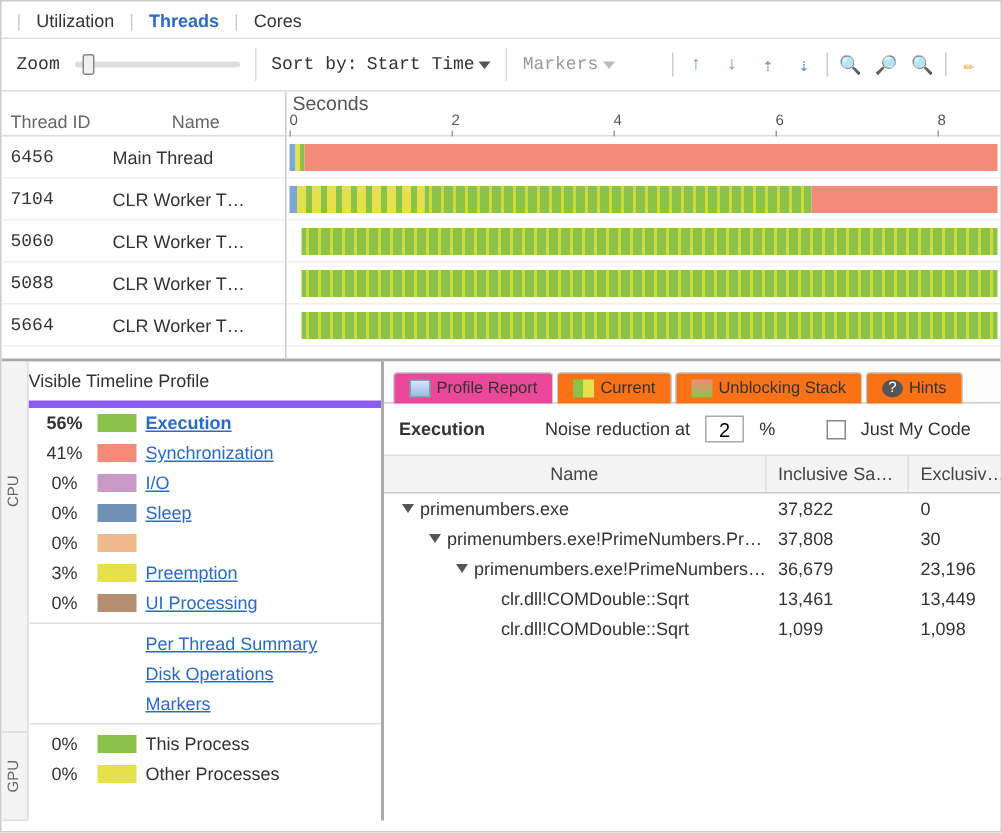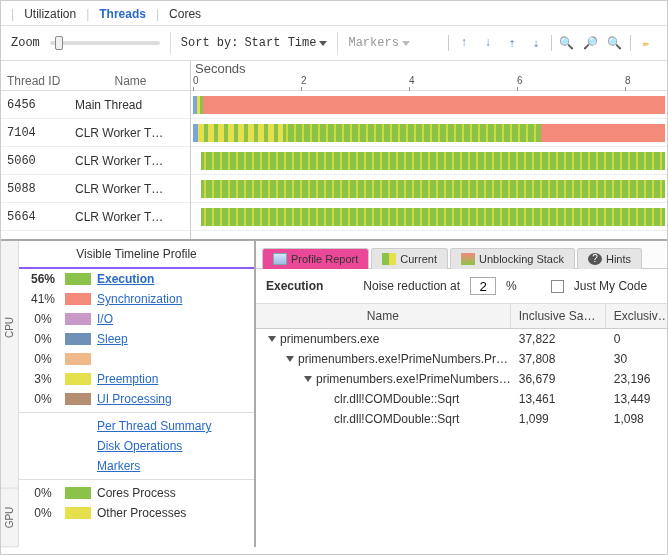--- a/index.html
+++ b/index.html
@@ -90,41 +90,41 @@
     display: flex; flex-direction: column;
   }
   .vlabel-cell {
     flex: 1; display: flex; align-items: center; justify-content: center;
     writing-mode: vertical-rl; transform: rotate(180deg);
     font-size: 10px; color: #666; border-top: 1px solid #ddd;
   }
   .vlabel-cell:first-child { border-top: none; }
   .profile-body { flex: 1; overflow: auto; }
   .profile-title {
-    text-align: center; padding: 6px 0; font-size: 12px; border-bottom: 2px solid #8b5cf6;
+    text-align: left; padding: 6px 0; font-size: 12px; border-bottom: 5px solid #8b5cf6;
   }
   .legend-row {
     display: flex; align-items: center; padding: 3px 8px; gap: 6px;
   }
   .legend-pct { width: 32px; text-align: center; }
   .legend-pct.bold { font-weight: bold; }
   .swatch { width: 26px; height: 12px; }
   .legend-link { color: #2a6ac9; text-decoration: underline; cursor: pointer; }
   .legend-link.bold { font-weight: bold; }
   .legend-sep { border-top: 1px solid #ddd; margin: 3px 0; }
   .legend-text { color: #333; }
 
   .report-right { flex: 1; display: flex; flex-direction: column; }
   .report-tabs {
     display: flex; padding: 6px 6px 0 6px; gap: 2px; border-bottom: 1px solid #ccc;
     background: #fcfcfc;
   }
   .rtab {
     display: flex; align-items: center; gap: 4px; padding: 4px 10px;
-    border: 1px solid #ccc; border-bottom: none; background: #e5e5e5;
+    border: 1px solid #ccc; border-bottom: none; background: #f97316;
     border-radius: 3px 3px 0 0; cursor: pointer; font-size: 11px;
     position: relative; top: 1px;
   }
   .rtab.active { background: #ec4899; }
   .rtab-icon { width: 14px; height: 12px; display: inline-block; }
   .noise-row {
     display: flex; align-items: center; gap: 10px; padding: 8px 10px;
     border-bottom: 1px solid #ddd;
   }
   .noise-row b { font-weight: bold; }
@@ -315,21 +315,21 @@
       <div class="legend-row">
           <span class="legend-pct"></span>
           <span style="width:26px"></span>
           <span class="legend-link">Markers</span>
         </div>
       <div class="legend-sep"></div>
       <div id="legend-gpu">
           <div class="legend-row">
             <span class="legend-pct">0%</span>
             <span class="swatch" style="background:#8bc34a"></span>
-            <span class="legend-text">Cores Process</span>
+            <span class="legend-text">This Process</span>
           </div>
           <div class="legend-row">
             <span class="legend-pct">0%</span>
             <span class="swatch" style="background:#e6e04d"></span>
             <span class="legend-text">Other Processes</span>
           </div>
         </div>
     </div>
   </div>
 

